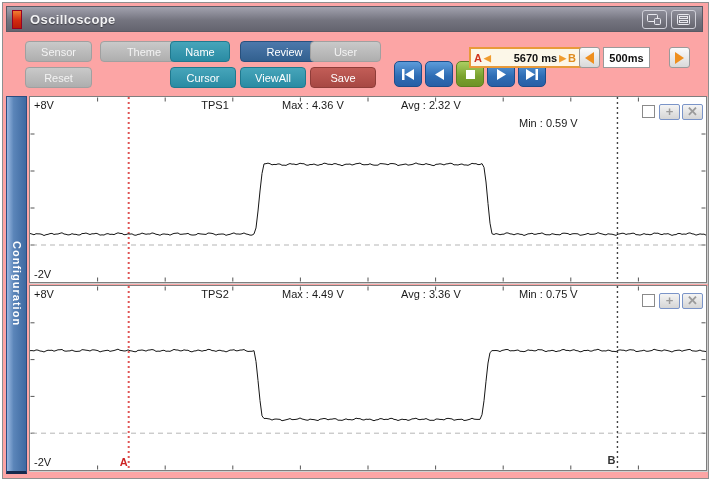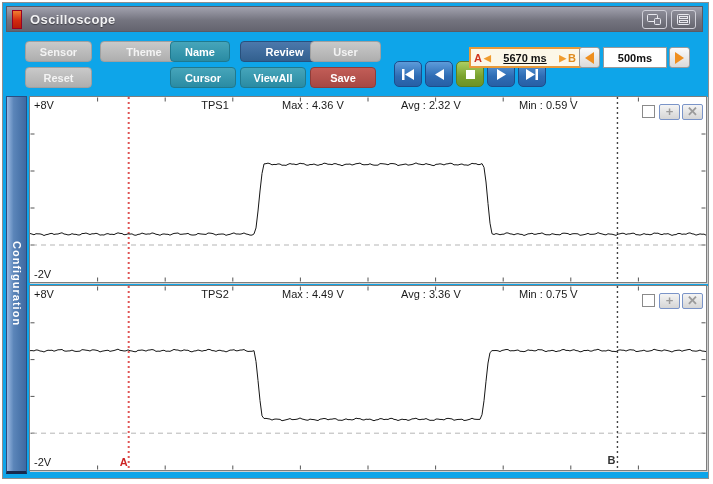--- a/index.html
+++ b/index.html
@@ -1,58 +1,58 @@
 <!DOCTYPE html>
 <html><head>
 <meta charset="utf-8">
 <style>
   html,body{margin:0;padding:0;background:#fff;width:713px;height:484px;overflow:hidden;
     font-family:"Liberation Sans", sans-serif;}
   #win{position:absolute;left:2px;top:2px;width:707px;height:477px;border:1px solid #8f8f8f;
-    background:#0ea5e9;box-sizing:border-box;}
+    background:#fca5a5;box-sizing:border-box;}
   
   .titlebar{position:absolute;left:3px;top:3px;width:697px;height:26px;
     background:linear-gradient(#a2a2ae,#74747f 55%,#64646f);
     border:1px solid #5a5a64;box-sizing:border-box;display:flex;align-items:center;}
   .app-icon{width:8px;height:17px;margin-left:5px;
     background:linear-gradient(#f08030,#d42a10 55%,#b81c08);border:1px solid #902;}
   .title-text{color:#f2f2f4;font-size:13px;font-weight:bold;margin-left:8px;
     text-shadow:0 1px 1px rgba(0,0,0,.45);letter-spacing:.4px;}
   .win-btns{margin-left:auto;display:flex;gap:4px;margin-right:6px;}
   .win-btn{width:23px;height:17px;border:1px solid #cfcfd8;border-radius:3px;
     background:linear-gradient(#8b8b97,#66666f);display:flex;align-items:center;justify-content:center;}
   
-  .btn{position:absolute;height:21px;border-radius:4px;font-size:11px;font-weight:bold;
+  .btn{position:absolute;height:21px;border-radius:4px;font-size:11px;font-weight:normal;
     color:#fff;text-align:center;line-height:19px;border:1px solid;box-sizing:border-box;cursor:default;}
   .btn.gray{background:linear-gradient(#c9c9c9,#aeaeae);border-color:#a0a0a0;color:#f3f3f3;}
   .btn.teal{background:linear-gradient(#46a5ba,#2a8ba3);border-color:#20798e;}
   .btn.blue{background:linear-gradient(#4c78ab,#32608f);border-color:#28507d;}
   .btn.green{background:linear-gradient(#6d913d,#51752a);border-color:#435f22;
     display:flex;align-items:center;justify-content:center;gap:5px;}
   .btn.red{background:linear-gradient(#c25d57,#a74843);border-color:#8f3d39;}
   
   .tbtn{position:absolute;width:28px;height:26px;border-radius:5px;
     background:linear-gradient(#5d9cda,#2e6cb4 60%,#275fa5);border:1px solid #1c4d8b;
     display:flex;align-items:center;justify-content:center;box-sizing:border-box;}
   .tbtn.greenb{background:linear-gradient(#abce62,#7aa22e 60%,#6d9227);border-color:#5c7f20;}
   
   .ab-box{position:absolute;left:466px;top:44px;width:102px;height:17px;
     border:2px solid #e89a3a;background:#fcf7e8;display:flex;align-items:center;
     padding:0 3px;box-sizing:content-box;font-size:11px;font-weight:bold;}
   .ab-a{color:#cf3520;} .ab-b{color:#e08c1f;}
   .ab-arrow{color:#f09c2e;font-size:9px;margin:0 2px;}
-  .ab-val{flex:1;text-align:center;color:#111;text-decoration:underline;}
+  .ab-val{flex:1;text-align:right;color:#111;}
   .abtn{position:absolute;width:21px;height:21px;border:1px solid #9a9a9a;border-radius:3px;
     background:linear-gradient(#fbfbfb,#d9d9d9);display:flex;align-items:center;justify-content:center;
     box-sizing:border-box;}
   .tri-l{width:0;height:0;border-top:6px solid transparent;border-bottom:6px solid transparent;
     border-right:9px solid #ef8f1f;}
   .tri-r{width:0;height:0;border-top:6px solid transparent;border-bottom:6px solid transparent;
     border-left:9px solid #ef8f1f;}
-  .tb-box{position:absolute;left:600px;top:44px;width:64px;height:21px;border:1px solid #9a9a9a;
+  .tb-box{position:absolute;left:600px;top:44px;width:47px;height:21px;border:1px solid #9a9a9a;
     background:#fff;font-size:11px;font-weight:bold;text-align:center;line-height:20px;
     box-sizing:border-box;color:#111;}
   
   .sidetab{position:absolute;left:3px;top:93px;width:21px;height:378px;box-sizing:border-box;
     background:linear-gradient(90deg,#9ab9e2,#5b85b9 35%,#3e69a1);
     border:1px solid #2b4d80;border-bottom:3px solid #16294d;
     display:flex;align-items:center;justify-content:center;}
   .sidetab span{writing-mode:vertical-rl;color:#fff;font-size:11px;font-weight:bold;letter-spacing:1px;}
   
   .panel{position:absolute;left:26px;width:678px;background:#fff;border:1px solid #7e7e7e;
@@ -180,21 +180,21 @@
         <line x1="671.5" y1="148" x2="675.5" y2="148" stroke="#555" stroke-width="1"></line>
         <line x1="2" y1="148" x2="674" y2="148" stroke="#b5b5b5" stroke-width="1" stroke-dasharray="5 4"></line>
         <line x1="98.696" y1="0" x2="98.696" y2="185" stroke="#e05555" stroke-width="2" stroke-dasharray="2 3"></line>
         <line x1="587.444" y1="0" x2="587.444" y2="185" stroke="#444444" stroke-width="1.4" stroke-dasharray="2 3"></line>
         <path d="M0.0 136.47L2.0 137.09L4.0 137.75L6.0 136.73L8.0 136.85L10.0 136.90L12.0 137.45L14.0 138.53L16.0 137.69L18.0 137.33L20.0 136.61L22.0 136.39L24.0 137.46L26.0 137.07L28.0 137.00L30.0 136.31L32.0 135.78L34.0 137.00L36.0 137.30L38.0 137.95L40.0 137.67L42.0 136.70L44.0 137.31L46.0 137.32L48.0 138.00L50.0 137.92L52.0 136.57L54.0 136.48L56.0 136.04L58.0 136.79L60.0 137.50L62.0 136.77L64.0 136.84L66.0 136.28L68.0 136.90L70.0 138.10L72.0 137.87L74.0 138.02L76.0 136.95L78.0 136.63L80.0 137.40L82.0 137.22L84.0 137.61L86.0 136.61L88.0 135.83L90.0 136.40L92.0 136.53L94.0 137.71L96.0 137.55L98.0 136.84L100.0 137.10L102.0 136.88L104.0 138.04L106.0 138.24L108.0 137.41L110.0 137.10L112.0 136.06L114.0 136.72L116.0 137.26L118.0 136.95L120.0 137.02L122.0 135.93L124.0 136.36L126.0 137.27L128.0 137.59L130.0 138.29L132.0 137.21L134.0 136.93L136.0 137.25L138.0 137.29L140.0 138.14L142.0 137.18L144.0 136.42L146.0 136.23L148.0 136.00L150.0 137.32L152.0 137.26L154.0 136.98L156.0 136.87L158.0 136.35L160.0 137.63L162.0 138.04L164.0 138.01L166.0 137.76L168.0 136.43L170.0 136.87L172.0 137.09L174.0 137.25L176.0 137.41L178.0 136.05L180.0 136.14L182.0 136.40L184.0 137.02L186.0 138.09L188.0 137.28L190.0 137.17L192.0 136.98L194.0 137.15L196.0 138.32L198.0 137.71L200.0 137.32L202.0 136.52L204.0 135.92L206.0 137.01L208.0 136.98L210.0 137.18L212.0 136.76L214.0 135.96L216.0 136.98L218.0 137.36L220.0 138.12L222.0 138.12L224.0 136.91L226.0 130.93L228.0 114.02L230.0 93.99L232.0 76.48L234.0 66.92L236.0 66.67L238.0 66.13L240.0 66.72L242.0 67.84L244.0 67.42L246.0 67.57L248.0 66.90L250.0 67.07L252.0 68.26L254.0 68.15L256.0 68.39L258.0 67.34L260.0 66.55L262.0 67.16L264.0 67.06L266.0 67.73L268.0 67.15L270.0 66.23L272.0 66.68L274.0 66.74L276.0 68.01L278.0 68.28L280.0 67.52L282.0 67.57L284.0 67.00L286.0 67.87L288.0 68.34L290.0 67.61L292.0 67.36L294.0 66.15L296.0 66.49L298.0 67.28L300.0 67.25L302.0 67.67L304.0 66.66L306.0 66.71L308.0 67.55L310.0 67.85L312.0 68.76L314.0 67.83L316.0 67.16L318.0 67.22L320.0 67.02L322.0 68.02L324.0 67.48L326.0 66.72L328.0 66.51L330.0 66.07L332.0 67.41L334.0 67.80L336.0 67.66L338.0 67.63L340.0 66.76L342.0 67.68L344.0 68.17L346.0 68.19L348.0 68.14L350.0 66.64L352.0 66.69L354.0 66.91L356.0 67.16L358.0 67.79L360.0 66.67L362.0 66.56L364.0 66.74L366.0 67.20L368.0 68.54L370.0 68.00L372.0 67.72L374.0 67.31L376.0 67.01L378.0 68.15L380.0 67.82L382.0 67.52L384.0 66.82L386.0 65.91L388.0 66.92L390.0 67.18L392.0 67.64L394.0 67.58L396.0 66.58L398.0 67.28L400.0 67.59L402.0 68.32L404.0 68.63L406.0 67.32L408.0 67.20L410.0 66.79L412.0 67.21L414.0 67.93L416.0 66.98L418.0 66.81L420.0 66.21L422.0 66.54L424.0 67.89L426.0 67.77L428.0 68.03L430.0 67.32L432.0 66.97L434.0 67.99L436.0 67.94L438.0 68.30L440.0 67.45L442.0 66.33L444.0 66.76L446.0 66.69L448.0 67.58L450.0 67.51L452.0 66.59L454.0 70.36L456.0 85.00L458.0 106.46L460.0 126.21L462.0 136.75L464.0 137.50L466.0 136.59L468.0 137.06L470.0 137.74L472.0 137.22L474.0 137.16L476.0 135.94L478.0 135.95L480.0 136.87L482.0 137.05L484.0 137.81L486.0 136.98L488.0 136.65L490.0 137.29L492.0 137.43L494.0 138.45L496.0 137.79L498.0 136.86L500.0 136.71L502.0 136.24L504.0 137.31L506.0 137.26L508.0 136.64L510.0 136.52L512.0 135.86L514.0 137.04L516.0 137.75L518.0 137.76L520.0 137.85L522.0 136.70L524.0 137.13L526.0 137.60L528.0 137.65L530.0 137.88L532.0 136.42L534.0 136.15L536.0 136.33L538.0 136.61L540.0 137.66L542.0 136.89L544.0 136.66L546.0 136.71L548.0 136.86L550.0 138.29L552.0 138.02L554.0 137.65L556.0 137.11L558.0 136.35L560.0 137.35L562.0 137.31L564.0 137.20L566.0 136.76L568.0 135.65L570.0 136.47L572.0 136.91L574.0 137.56L576.0 137.88L578.0 136.77L580.0 137.10L582.0 137.20L584.0 137.78L586.0 138.38L588.0 137.16L590.0 136.80L592.0 136.22L594.0 136.40L596.0 137.46L598.0 136.90L600.0 136.85L602.0 136.27L604.0 136.24L606.0 137.64L608.0 137.75L610.0 138.12L612.0 137.46L614.0 136.62L616.0 137.36L618.0 137.30L620.0 137.79L622.0 137.29L624.0 136.02L626.0 136.27L628.0 136.18L630.0 137.18L632.0 137.64L634.0 136.82L636.0 136.99L638.0 136.63L640.0 137.51L642.0 138.38L644.0 137.75L646.0 137.60L648.0 136.47L650.0 136.50L652.0 137.30L654.0 137.03L656.0 137.26L658.0 136.21L660.0 135.90L662.0 136.81L664.0 137.10L666.0 138.12L668.0 137.56L670.0 136.90L672.0 137.24L674.0 137.12L676.0 138.15" fill="none" stroke="#161616" stroke-width="1"></path>
       </svg>
     <div class="pl" style="left:4px;top:2px">+8V</div>
     <div class="pl" style="left:150px;top:2px;width:70px;text-align:center">TPS1</div>
     <div class="pl" style="left:252px;top:2px">Max : 4.36 V</div>
     <div class="pl" style="left:371px;top:2px">Avg : 2.32 V</div>
-    <div class="pl" style="left:489px;top:2px">Min : 0.59 V</div>
+    <div class="pl" style="left:489px;top:20px">Min : 0.59 V</div>
     <div class="chk" style="left:612px;top:8px"></div>
     <div class="mini" style="left:629px;top:7px">+</div>
     <div class="mini" style="left:652px;top:7px">✕</div>
     <div class="pl" style="left:4px;bottom:2px">-2V</div>
   </div>
 
   <div class="panel" style="top:282px;height:186px">
     <svg class="wave-svg" width="676" height="184">
         <line x1="67.60000000000001" y1="0.5" x2="67.60000000000001" y2="4.5" stroke="#555" stroke-width="1"></line>
         <line x1="67.60000000000001" y1="179.5" x2="67.60000000000001" y2="183.5" stroke="#555" stroke-width="1"></line>

